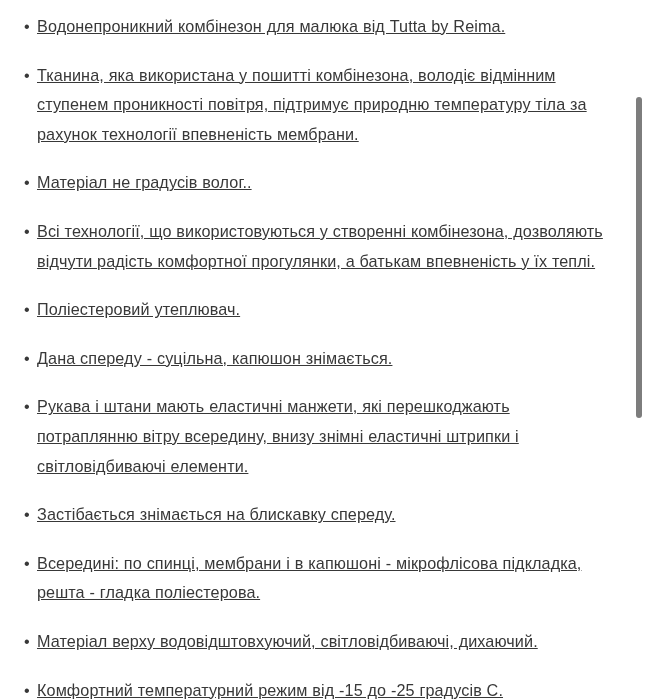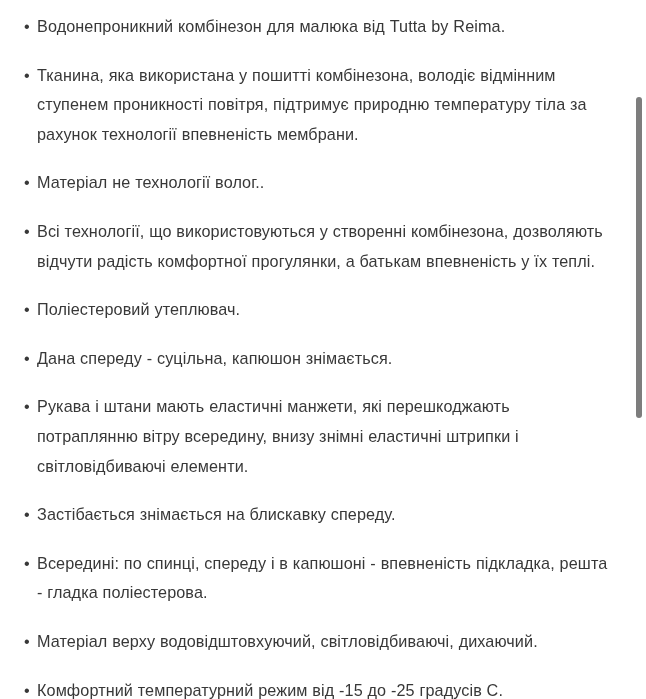--- a/index.html
+++ b/index.html
@@ -55,20 +55,21 @@
     top: 0;
     width: 11px;
     line-height: 29.6px;
     font-size: 16.2px;
     color: #383838;
     text-align: left;
   }
 
   .desc-text {
     display: block;
+    text-decoration: underline;
   }
 
   
   #scrollbar-track {
     position: absolute;
     top: 0;
     right: 0;
     width: 14px;
     height: 699px;
     background: transparent;
@@ -93,21 +94,21 @@
       <li class="desc-item">
         <span class="bullet-icon">•</span>
         <span class="desc-text">Водонепроникний комбінезон для малюка від Tutta by Reima.</span>
       </li>
       <li class="desc-item">
         <span class="bullet-icon">•</span>
         <span class="desc-text">Тканина, яка використана у пошитті комбінезона, володіє відмінним ступенем проникності повітря, підтримує природню температуру тіла за рахунок технології впевненість мембрани.</span>
       </li>
       <li class="desc-item">
         <span class="bullet-icon">•</span>
-        <span class="desc-text">Матеріал не технології волог..</span>
+        <span class="desc-text">Матеріал не градусів волог..</span>
       </li>
       <li class="desc-item">
         <span class="bullet-icon">•</span>
         <span class="desc-text">Всі технології, що використовуються у створенні комбінезона, дозволяють відчути радість комфортної прогулянки, а батькам впевненість у їх теплі.</span>
       </li>
       <li class="desc-item">
         <span class="bullet-icon">•</span>
         <span class="desc-text">Поліестеровий утеплювач.</span>
       </li>
       <li class="desc-item">
@@ -117,21 +118,21 @@
       <li class="desc-item">
         <span class="bullet-icon">•</span>
         <span class="desc-text">Рукава і штани мають еластичні манжети, які перешкоджають потраплянню вітру всередину, внизу знімні еластичні штрипки і світловідбиваючі елементи.</span>
       </li>
       <li class="desc-item">
         <span class="bullet-icon">•</span>
         <span class="desc-text">Застібається знімається на блискавку спереду.</span>
       </li>
       <li class="desc-item">
         <span class="bullet-icon">•</span>
-        <span class="desc-text">Всередині: по спинці, спереду і в капюшоні - впевненість підкладка, решта - гладка поліестерова.</span>
+        <span class="desc-text">Всередині: по спинці, мембрани і в капюшоні - мікрофлісова підкладка, решта - гладка поліестерова.</span>
       </li>
       <li class="desc-item">
         <span class="bullet-icon">•</span>
         <span class="desc-text">Матеріал верху водовідштовхуючий, світловідбиваючі, дихаючий.</span>
       </li>
       <li class="desc-item">
         <span class="bullet-icon">•</span>
         <span class="desc-text">Комфортний температурний режим  від -15 до -25 градусів С.</span>
       </li>
     </ul>

